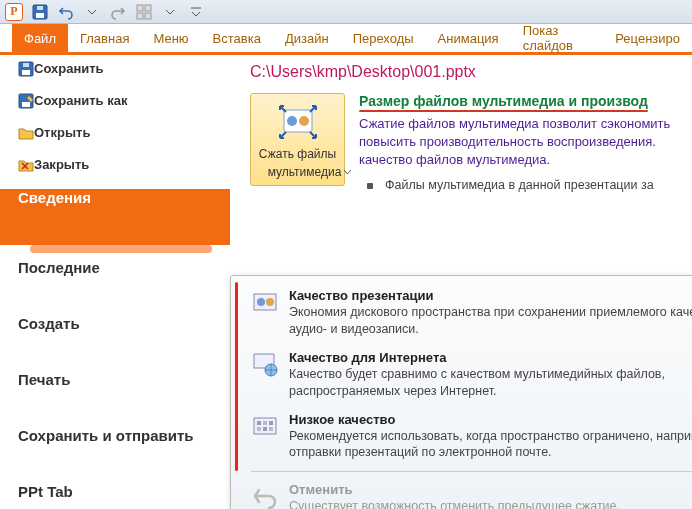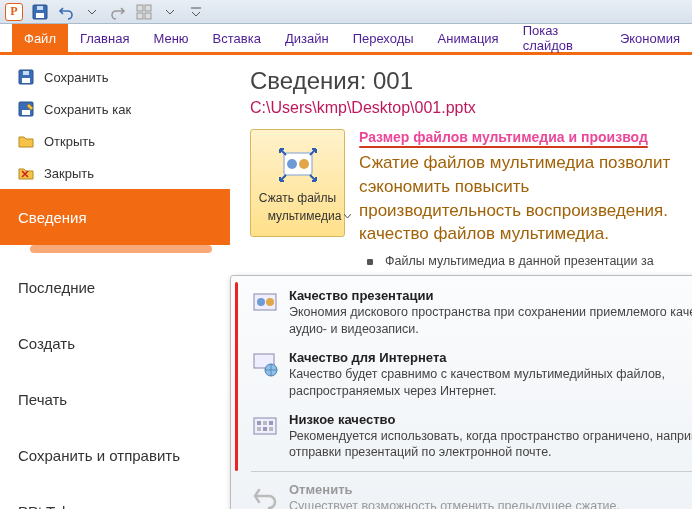--- a/index.html
+++ b/index.html
@@ -3,44 +3,44 @@
 <meta charset="utf-8">
 <style>
   * { box-sizing: border-box; margin: 0; padding: 0; }
   body { font-family: "Segoe UI", Tahoma, sans-serif; font-size: 13px; color: #333; background: #fff; width: 692px; height: 509px; overflow: hidden; }
   
   .qat { height: 24px; background: linear-gradient(#e8eef4, #d8e1ec); display: flex; align-items: center; padding: 0 4px; gap: 6px; border-bottom: 1px solid #aabbcc; }
   .qat-item { width: 20px; height: 20px; display: flex; align-items: center; justify-content: center; }
   .logo { width: 18px; height: 18px; background: #fff; border: 1px solid #e0611b; border-radius: 3px; display: flex; align-items: center; justify-content: center; color: #e0611b; font-weight: bold; font-size: 12px; font-family: Georgia, serif; }
   
   .ribbon-tabs { height: 31px; background: #fff; display: flex; align-items: stretch; border-bottom: 3px solid #f26a12; padding-left: 12px; }
-  .ribbon-tab { padding: 0 12px; display: flex; align-items: center; font-size: 13px; color: #4c1d95; cursor: default; }
+  .ribbon-tab { padding: 0 12px; display: flex; align-items: center; font-size: 13px; color: #a16207; cursor: default; }
   .ribbon-tab.active { background: #f26a12; color: #fff; }
   
   .content { display: flex; height: calc(509px - 24px - 34px); }
   
   .sidebar { width: 230px; background: #fff; padding-top: 6px; }
-  .side-item { display: flex; align-items: center; height: 32px; padding: 0 18px; gap: 10px; font-size: 13px; cursor: default; }
+  .side-item { display: flex; height: 32px; padding: 0 18px; font-size: 13px; cursor: default; font-weight: bold; }
   .side-item.big { height: 56px; font-size: 15px; padding: 0 18px; }
   .side-item.active { background: #f26a12; color: #fff; position: relative; }
   .side-item.active::after { content: ""; position: absolute; right: -8px; top: 50%; transform: translateY(-50%); border: 8px solid transparent; border-left-color: #f26a12; }
   .side-smudge { height: 8px; margin: 0 18px 6px 30px; background: #f9a977; border-radius: 4px; }
   .side-icon { width: 16px; height: 16px; display: inline-block; }
   
   .main { flex: 1; padding: 8px 0 0 20px; position: relative; }
   .title { font-size: 24px; color: #444; margin-top: 4px; margin-bottom: 4px; }
   .path { font-size: 16px; color: #be185d; margin-bottom: 12px; }
   
   .info-row { display: flex; align-items: flex-start; gap: 14px; margin-bottom: 10px; }
-  .big-button { width: 95px; height: 108px; background: linear-gradient(#fff2cc, #ffe08a); border: 1px solid #d8b85e; border-radius: 3px; display: flex; flex-direction: column; align-items: center; justify-content: center; padding: 6px; text-align: center; font-size: 12px; gap: 4px; }
+  .big-button { width: 95px; height: 93px; background: linear-gradient(#fff2cc, #ffe08a); border: 1px solid #d8b85e; border-radius: 3px; display: flex; flex-direction: column; align-items: center; justify-content: center; padding: 6px; text-align: center; font-size: 12px; gap: 4px; }
   .big-button .icon-area { height: 44px; display: flex; align-items: center; justify-content: center; }
   .info-text { flex: 1; padding-right: 10px; }
-  .info-head { font-size: 14px; font-weight: bold; color: #ec4899; position: relative; display: inline-block; }
+  .info-head { font-size: 14px; font-weight: bold; color: #15803d; position: relative; display: inline-block; }
   .info-head::after { content: ""; position: absolute; left: 0; right: 0; bottom: -3px; height: 2px; background: #d2381b; border-radius: 2px; }
-  .info-desc { font-size: 17px; color: #a16207; margin-top: 6px; margin-bottom: 8px; line-height: 1.4; }
+  .info-desc { font-size: 13px; color: #4c1d95; margin-top: 6px; margin-bottom: 8px; line-height: 1.4; }
   .bullet-row { display: flex; gap: 12px; font-size: 12.5px; color: #444; padding-left: 8px; }
   .bullet-dot { width: 6px; height: 6px; background: #555; border-radius: 1px; margin-top: 5px; flex-shrink: 0; }
   
   .dropdown-panel { position: absolute; left: 0; top: 220px; width: 540px; background: linear-gradient(#fbfcfd, #eef2f6); border: 1px solid #bbb; border-radius: 3px; padding: 6px 10px 10px 4px; box-shadow: 1px 2px 6px rgba(0,0,0,0.2); }
   .red-bar { position: absolute; left: 4px; top: 6px; bottom: 60px; width: 3px; background: #e22; border-radius: 2px; }
   .opt { display: flex; gap: 10px; padding: 6px 6px 6px 16px; }
   .opt .opt-icon { width: 28px; height: 28px; flex-shrink: 0; display: flex; align-items: center; justify-content: center; }
   .opt .opt-text { flex: 1; }
   .opt-title { font-weight: bold; font-size: 13px; color: #222; margin-bottom: 1px; }
   .opt-desc { font-size: 12.5px; color: #444; line-height: 1.35; }
@@ -99,21 +99,21 @@
 
 <div class="ribbon-tabs">
   <div class="ribbon-tab active">Файл</div>
   <div class="ribbon-tab">Главная</div>
   <div class="ribbon-tab">Меню</div>
   <div class="ribbon-tab">Вставка</div>
   <div class="ribbon-tab">Дизайн</div>
   <div class="ribbon-tab">Переходы</div>
   <div class="ribbon-tab">Анимация</div>
   <div class="ribbon-tab">Показ слайдов</div>
-  <div class="ribbon-tab">Экономия</div>
+  <div class="ribbon-tab">Рецензиро</div>
 </div>
 
 <div class="content">
   <div class="sidebar">
     <div class="side-item">
       <span class="side-icon"><svg width="16" height="16" viewBox="0 0 16 16">
             <rect x="1" y="1" width="14" height="14" rx="1" fill="#3a6db5" stroke="#2a5090"></rect>
             <rect x="4" y="9" width="8" height="5" fill="#fff"></rect>
             <rect x="5" y="2" width="6" height="4" fill="#c8dcf4"></rect>
           </svg></span>
@@ -160,21 +160,20 @@
     <div class="side-item big">
         <span>PPt Tab</span>
       </div>
     <div class="side-item big">
         <span>Справка</span>
       </div>
 
   </div>
 
   <div class="main">
-    <div class="title">Сведения: 001</div>
     <div class="path">C:\Users\kmp\Desktop\001.pptx</div>
 
     <div class="info-row">
       <div class="big-button">
         <div class="icon-area">
           <svg width="44" height="40" viewBox="0 0 44 40">
             <rect x="8" y="8" width="28" height="22" rx="2" fill="#fff" stroke="#7aa0d6"></rect>
             <circle cx="16" cy="19" r="5" fill="#6e9bd6"></circle>
               <circle cx="28" cy="19" r="5" fill="#e2a648"></circle>
             <path d="M4 4 L10 10 M40 4 L34 10 M4 36 L10 30 M40 36 L34 30" stroke="#2a5cb3" stroke-width="2"></path>

